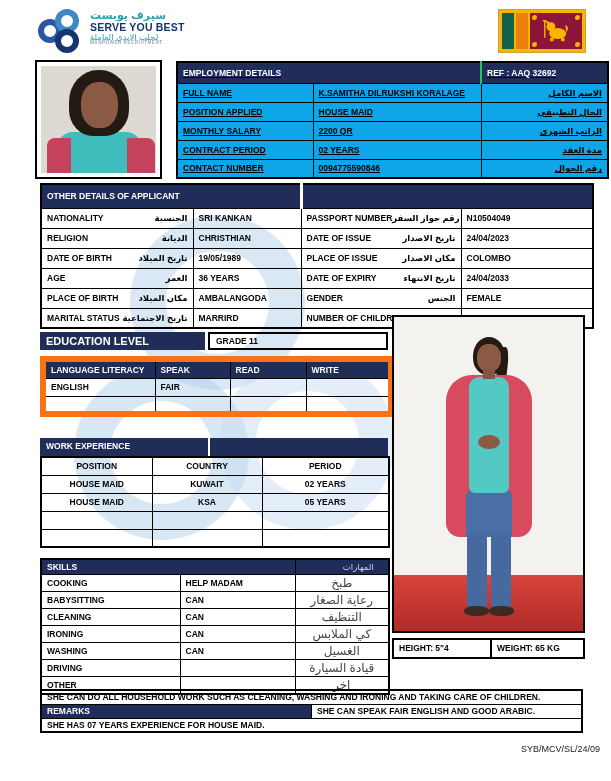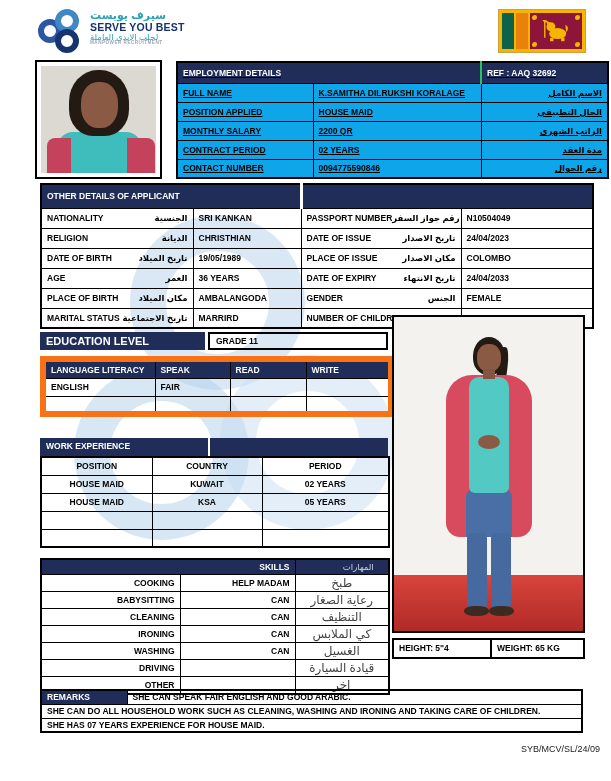--- a/index.html
+++ b/index.html
@@ -96,21 +96,21 @@
   .lang td { height:18px; }
   .lang .hrow td { height:19px; }
 
   .wx-bar { left:40px; top:438px; width:348px; height:18px; display:flex; gap:2px; z-index:2; }
   .wx-l { width:168px; background:#1f2d58; color:#fff; font-size:8.5px; font-weight:bold; padding:3px 6px; }
   .wx-r { flex:1; background:#1f2d58; }
   .work { left:40px; top:456px; width:348px; border:2px solid #000;padding-left:9px; }
   .work td { height:18px; text-align:center; }
 
   .skills { left:40px; top:558px; width:348px; border:2px solid #000; }
-  .skills td { height:15px;text-align:right; }
+  .skills td { height:15px; }
   .skills .ar-skill { font-weight:normal; color:#444; text-align:center; font-size:12px; }
   .skills .hrow .ar-title { color:#cdd5e6; text-align:center; font-weight:normal;padding-left:38px; }
 
   .remarks { left:40px; top:689px; width:543px; border:2px solid #000; }
   .remarks td { height:14px; font-size:8.5px; }
   .remarks .title { width:86px; }
 
   .footer-code { left:0; top:744px; width:600px; text-align:right; font-size:9px; color:#222; z-index:2; }
 </style>
 </head>
@@ -456,25 +456,25 @@
 </div>
 
 <div class="abs hw-box">
   <div class="hw-cell hw-h">HEIGHT: 5"4</div>
   <div class="hw-cell hw-w">WEIGHT: 65 KG</div>
 </div>
 
 <table class="abs remarks">
   <tbody>
       <tr>
+    <td colspan="2">SHE CAN DO ALL HOUSEHOLD WORK SUCH AS CLEANING, WASHING AND IRONING AND TAKING CARE OF CHILDREN.</td>
+  </tr>
+  <tr>
     <td class="navy title">REMARKS</td>
     <td>SHE CAN SPEAK FAIR ENGLISH AND GOOD ARABIC.</td>
   </tr>
   <tr>
-    <td colspan="2">SHE CAN DO ALL HOUSEHOLD WORK SUCH AS CLEANING, WASHING AND IRONING AND TAKING CARE OF CHILDREN.</td>
-  </tr>
-  <tr>
     <td colspan="2">SHE HAS 07 YEARS EXPERIENCE FOR HOUSE MAID.</td>
   </tr>
 </tbody>
   </table>
 
 <div class="abs footer-code">SYB/MCV/SL/24/09</div>
 
 </body></html>

